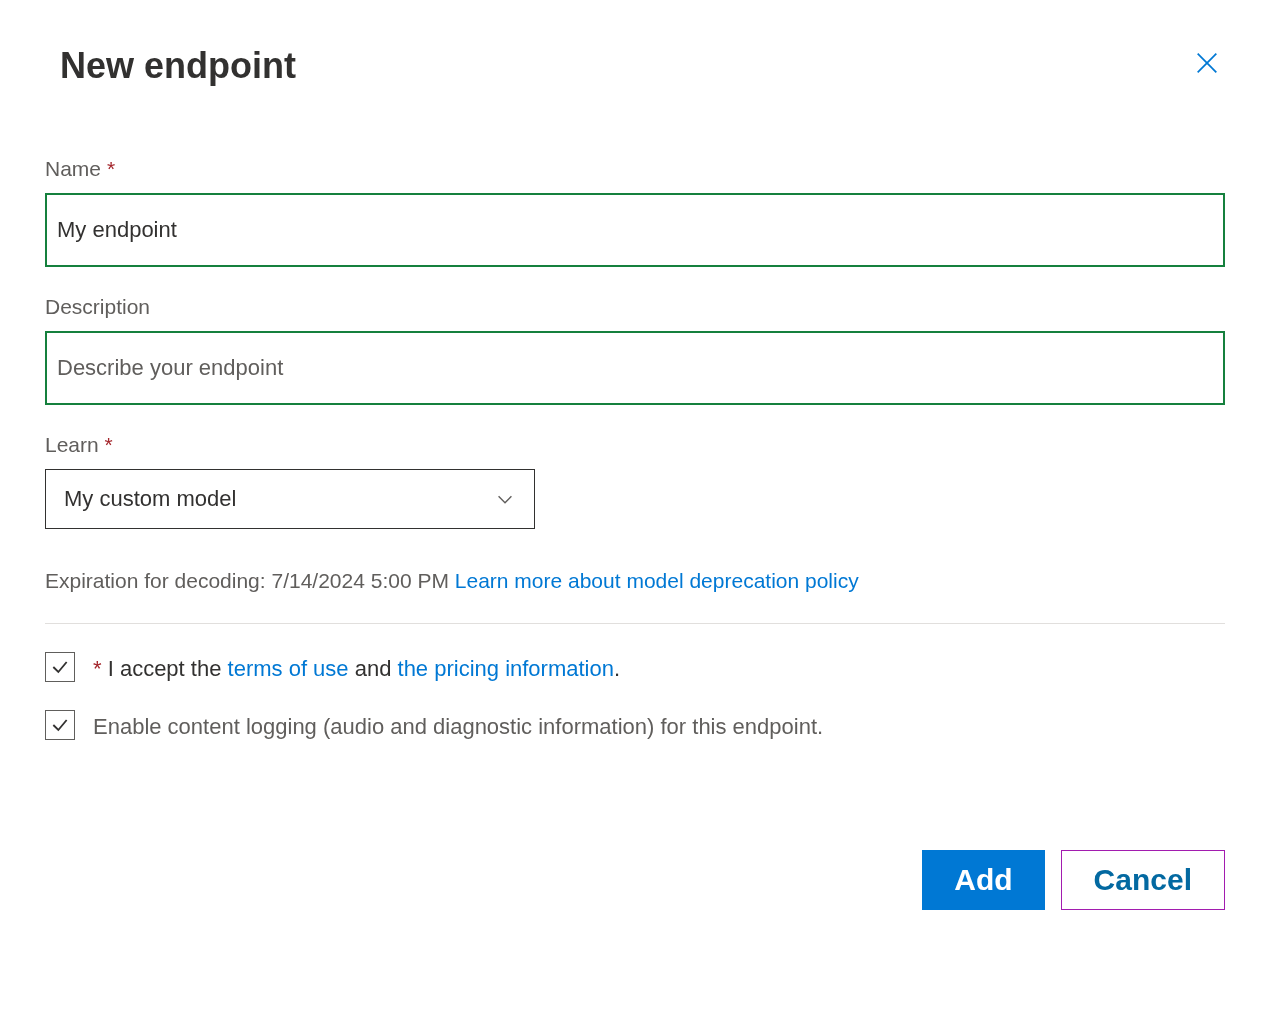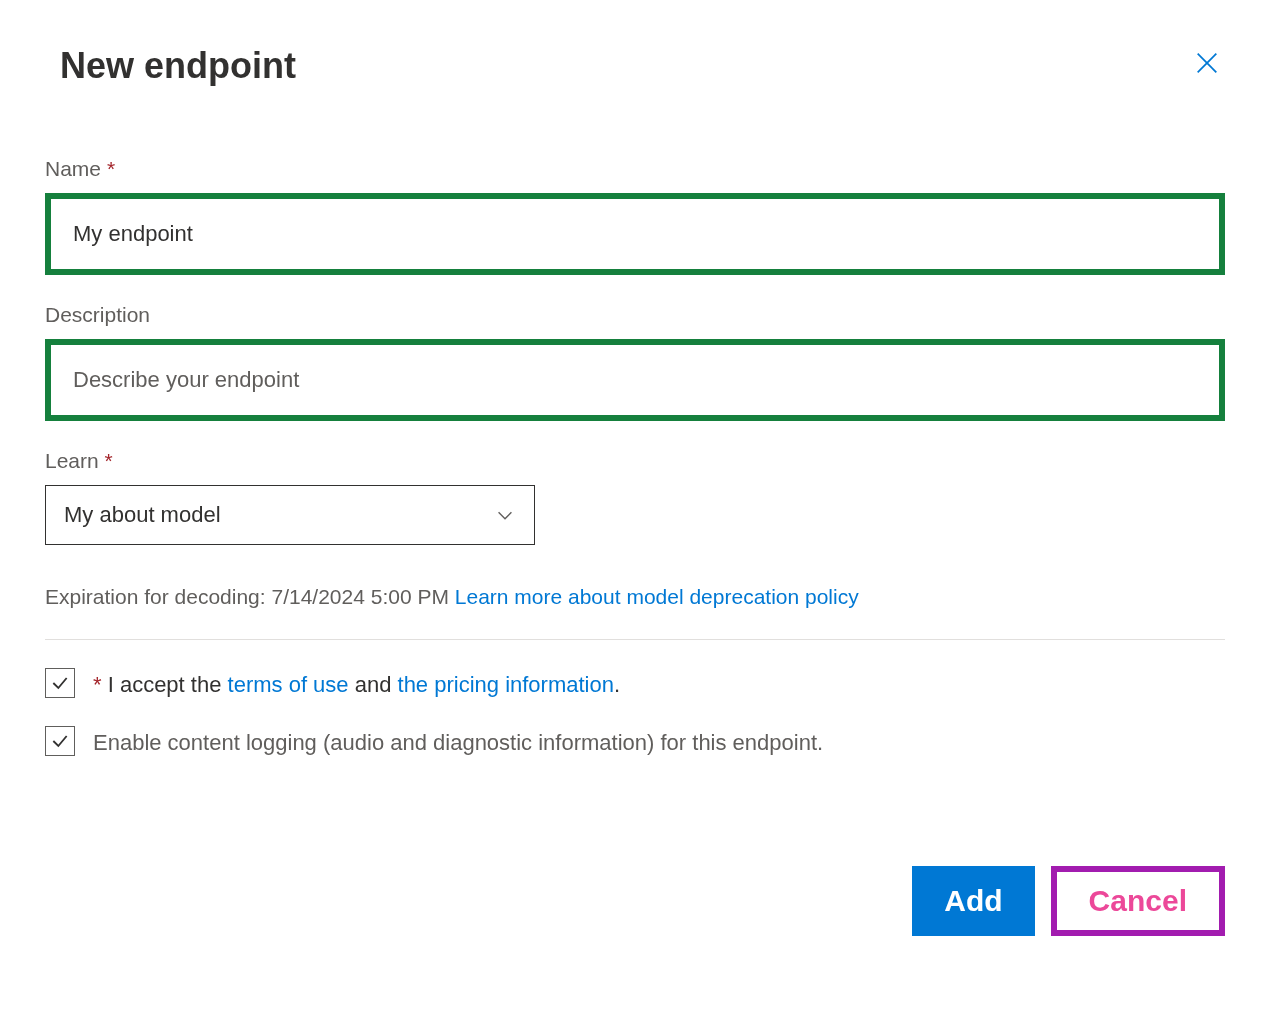--- a/index.html
+++ b/index.html
@@ -45,23 +45,23 @@
       color: #605e5c;
       margin-bottom: 12px;
       display: block;
       font-weight: 400;
     }
     .required {
       color: #a4262c;
     }
     .input-text {
       width: 100%;
-      padding: 22px 22px;
+      padding: 22px 10px;
       font-size: 22px;
-      border: 6px solid #15803d;
+      border: 2px solid #15803d;
       color: #323130;
       font-family: inherit;
       outline: none;
     }
     .input-text::placeholder {
       color: #605e5c;
     }
     .select-wrapper {
       position: relative;
       width: 490px;
@@ -131,22 +131,22 @@
       border: none;
       cursor: pointer;
       font-weight: 600;
     }
     .btn-primary {
       background: #0078d4;
       color: #fff;
     }
     .btn-secondary {
       background: #fff;
-      color: #ec4899;
-      border: 6px solid #a21caf;
+      color: #0369a1;
+      border: 1px solid #a21caf;
     }
     .terms-text {
       color: #323130;
     }
   </style>
 </head>
 <body>
 
 <div class="header">
   <h1 class="title">New endpoint</h1>
@@ -171,21 +171,21 @@
   <input type="text" class="input-text" placeholder="Describe your endpoint" style="">
 </div>
 
 <div class="form-group">
   <label class="label">
     <span>Learn</span>
     <span class="required">*</span>
   </label>
   <div class="select-wrapper">
     <div class="select-box">
-      <span>My about model</span>
+      <span>My custom model</span>
       <svg class="chevron-down" viewBox="0 0 24 24" fill="none" stroke="#605e5c" stroke-width="1.5">
         <polyline points="5 9 12 16 19 9"></polyline>
       </svg>
     </div>
   </div>
 </div>
 
 <div class="expiration-row">
   <span>Expiration for decoding: </span><span>7/14/2024 5:00 PM</span>
   <a class="link">Learn more about model deprecation policy</a>

